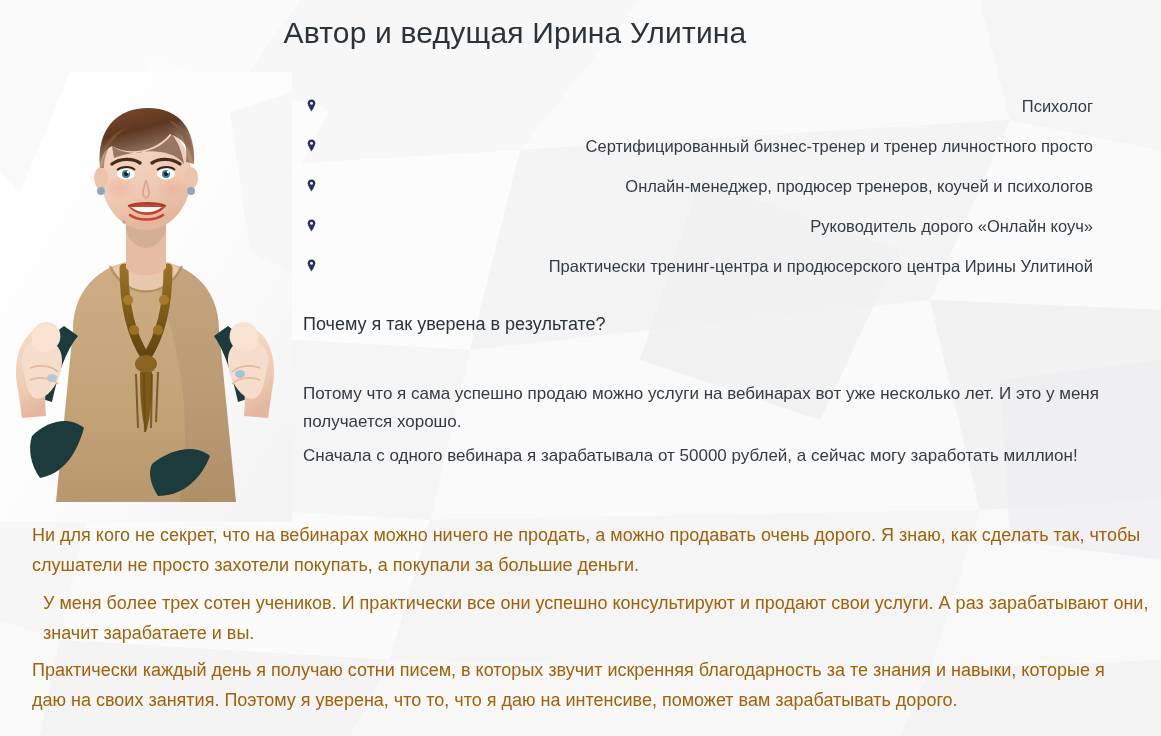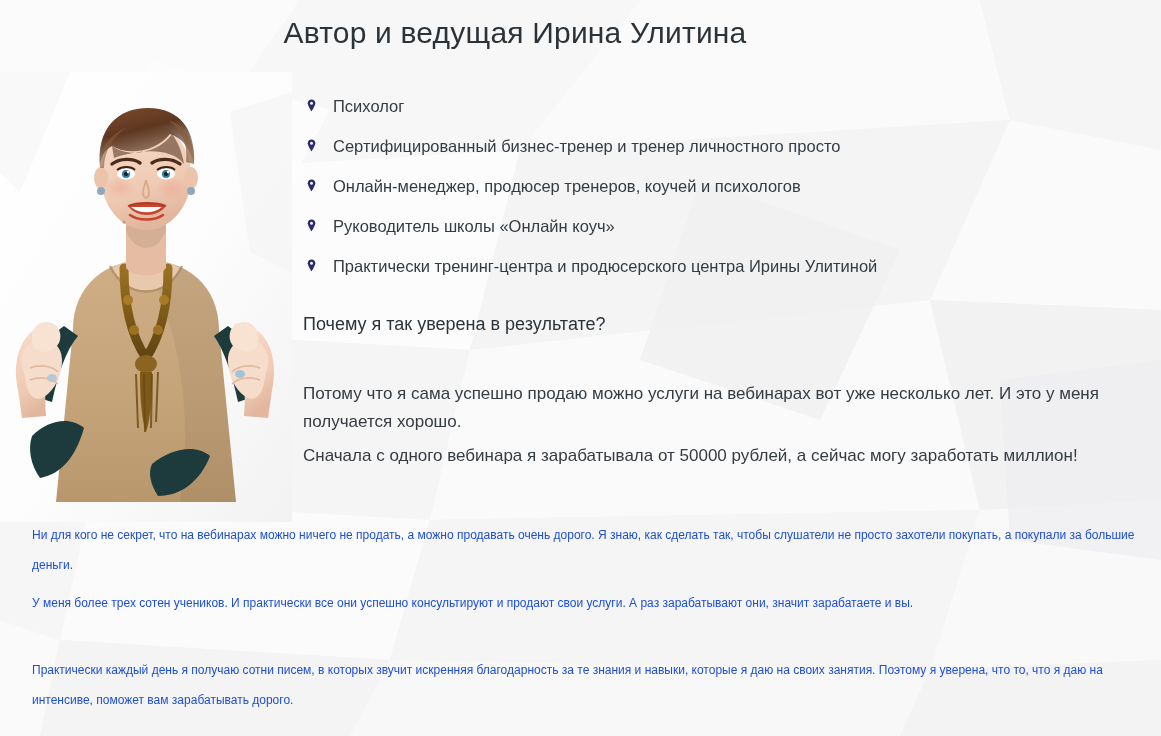--- a/index.html
+++ b/index.html
@@ -62,20 +62,21 @@
 
   
   .credentials {
     position: absolute;
     left: 303px;
     top: 96px;
     width: 790px;
     list-style: none;
     margin: 0;
     padding: 0;
+    text-align: right;
   }
   .credential-item {
     position: relative;
     padding-left: 30px;
     font-size: 16.5px;
     line-height: 20px;
     height: 20px;
     margin-bottom: 20px;
     color: #343b41;
     white-space: nowrap;
@@ -111,27 +112,27 @@
     margin: 0;
   }
   #lead-para-1 { top: 380px; }
   #lead-para-2 { top: 442px; }
 
   
   .body-para {
     position: absolute;
     left: 32px;
     width: 1110px;
-    font-size: 12px;
+    font-size: 18px;
     line-height: 30px;
-    color: #1d4ed8;
+    color: #a16207;
     margin: 0;
   }
   #body-para-1 { top: 520px; }
-  #body-para-2 { top: 588px; }
+  #body-para-2 { top: 588px; margin-left: 11px; }
   #body-para-3 { top: 655px; }
 </style>
 </head>
 <body>
 
 <svg id="bg-layer" viewBox="0 0 1161 736" preserveAspectRatio="none">
   <rect x="0" y="0" width="1161" height="736" fill="#f3f3f4"></rect>
   <g stroke="none">
     <polygon points="0,0 300,0 180,170 0,130" fill="#fbfbfb"></polygon>
     <polygon points="300,0 640,0 520,150 180,170" fill="#f7f7f8"></polygon>
@@ -330,21 +331,21 @@
       <span>Онлайн-менеджер, продюсер тренеров, коучей и психологов</span>
     </li>
     <li class="credential-item">
       <span class="pin-icon">
         <svg viewBox="0 0 9 13" width="9" height="13">
           <path d="M4.5 0.6 C2.3 0.6 0.7 2.2 0.7 4.3 C0.7 6.6 4.5 12.4 4.5 12.4
                    C4.5 12.4 8.3 6.6 8.3 4.3 C8.3 2.2 6.7 0.6 4.5 0.6 Z" fill="#2b2b6b"></path>
           <circle cx="4.5" cy="4.3" r="1.5" fill="#f4f4f5"></circle>
         </svg>
       </span>
-      <span>Руководитель школы «Онлайн коуч»</span>
+      <span>Руководитель дорого «Онлайн коуч»</span>
     </li>
     <li class="credential-item">
       <span class="pin-icon">
         <svg viewBox="0 0 9 13" width="9" height="13">
           <path d="M4.5 0.6 C2.3 0.6 0.7 2.2 0.7 4.3 C0.7 6.6 4.5 12.4 4.5 12.4
                    C4.5 12.4 8.3 6.6 8.3 4.3 C8.3 2.2 6.7 0.6 4.5 0.6 Z" fill="#2b2b6b"></path>
           <circle cx="4.5" cy="4.3" r="1.5" fill="#f4f4f5"></circle>
         </svg>
       </span>
       <span>Практически тренинг-центра и продюсерского центра Ирины Улитиной</span>

